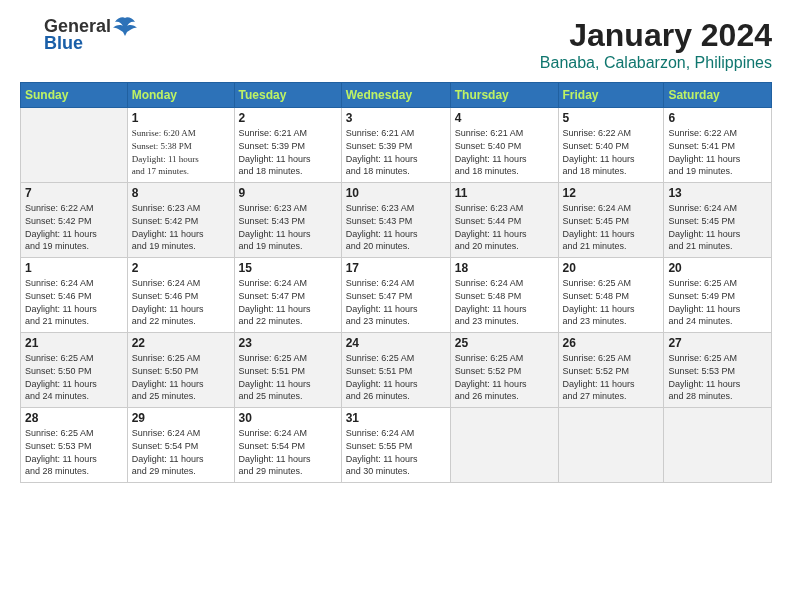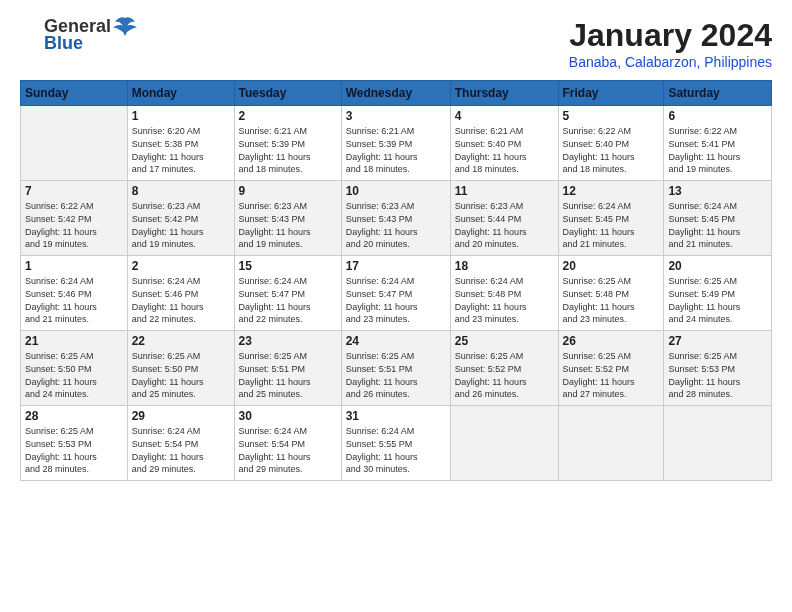--- a/index.html
+++ b/index.html
@@ -44,31 +44,31 @@
       text-align: right;
       margin-left: 19px;
     }
     .main-title {
       font-size: 32px;
       font-weight: bold;
       color: #222;
       line-height: 1.2;
     }
     .subtitle {
-      font-size: 14px;
-      color: #1d4ed8;
+      font-size: 16px;
+      color: #0f766e;
     }
     .calendar {
       width: 100%;
       border-collapse: collapse;
       font-size: 10px;
     }
     .calendar thead tr th {
       background: #2d72b8;
-      color: #0f172a;
+      color: #bef264;
       font-size: 12px;
       font-weight: bold;
       padding: 5px 4px;
       border: 1px solid #2060a0;
       text-align: left;
     }
     .calendar tbody tr td {
       border: 1px solid #ccc;
       vertical-align: top;
       padding: 3px 4px;
@@ -133,21 +133,21 @@
           <th>Thursday</th>
           <th>Friday</th>
           <th>Saturday</th>
         </tr>
     </thead>
     <tbody id="calendar-body">
     <tr>
           <td class="empty-cell"></td>
           <td>
             <span class="day-num">1</span>
-            <div class="day-info" style="white-space: pre-line;">Sunrise: 6:20 AM
+            <div class="day-info" style="white-space: pre-line; font-family: Liberation Serif, serif;">Sunrise: 6:20 AM
 Sunset: 5:38 PM
 Daylight: 11 hours
 and 17 minutes.</div>
           </td>
           <td>
             <span class="day-num">2</span>
             <div class="day-info" style="white-space: pre-line;">Sunrise: 6:21 AM
 Sunset: 5:39 PM
 Daylight: 11 hours
 and 18 minutes.</div>

